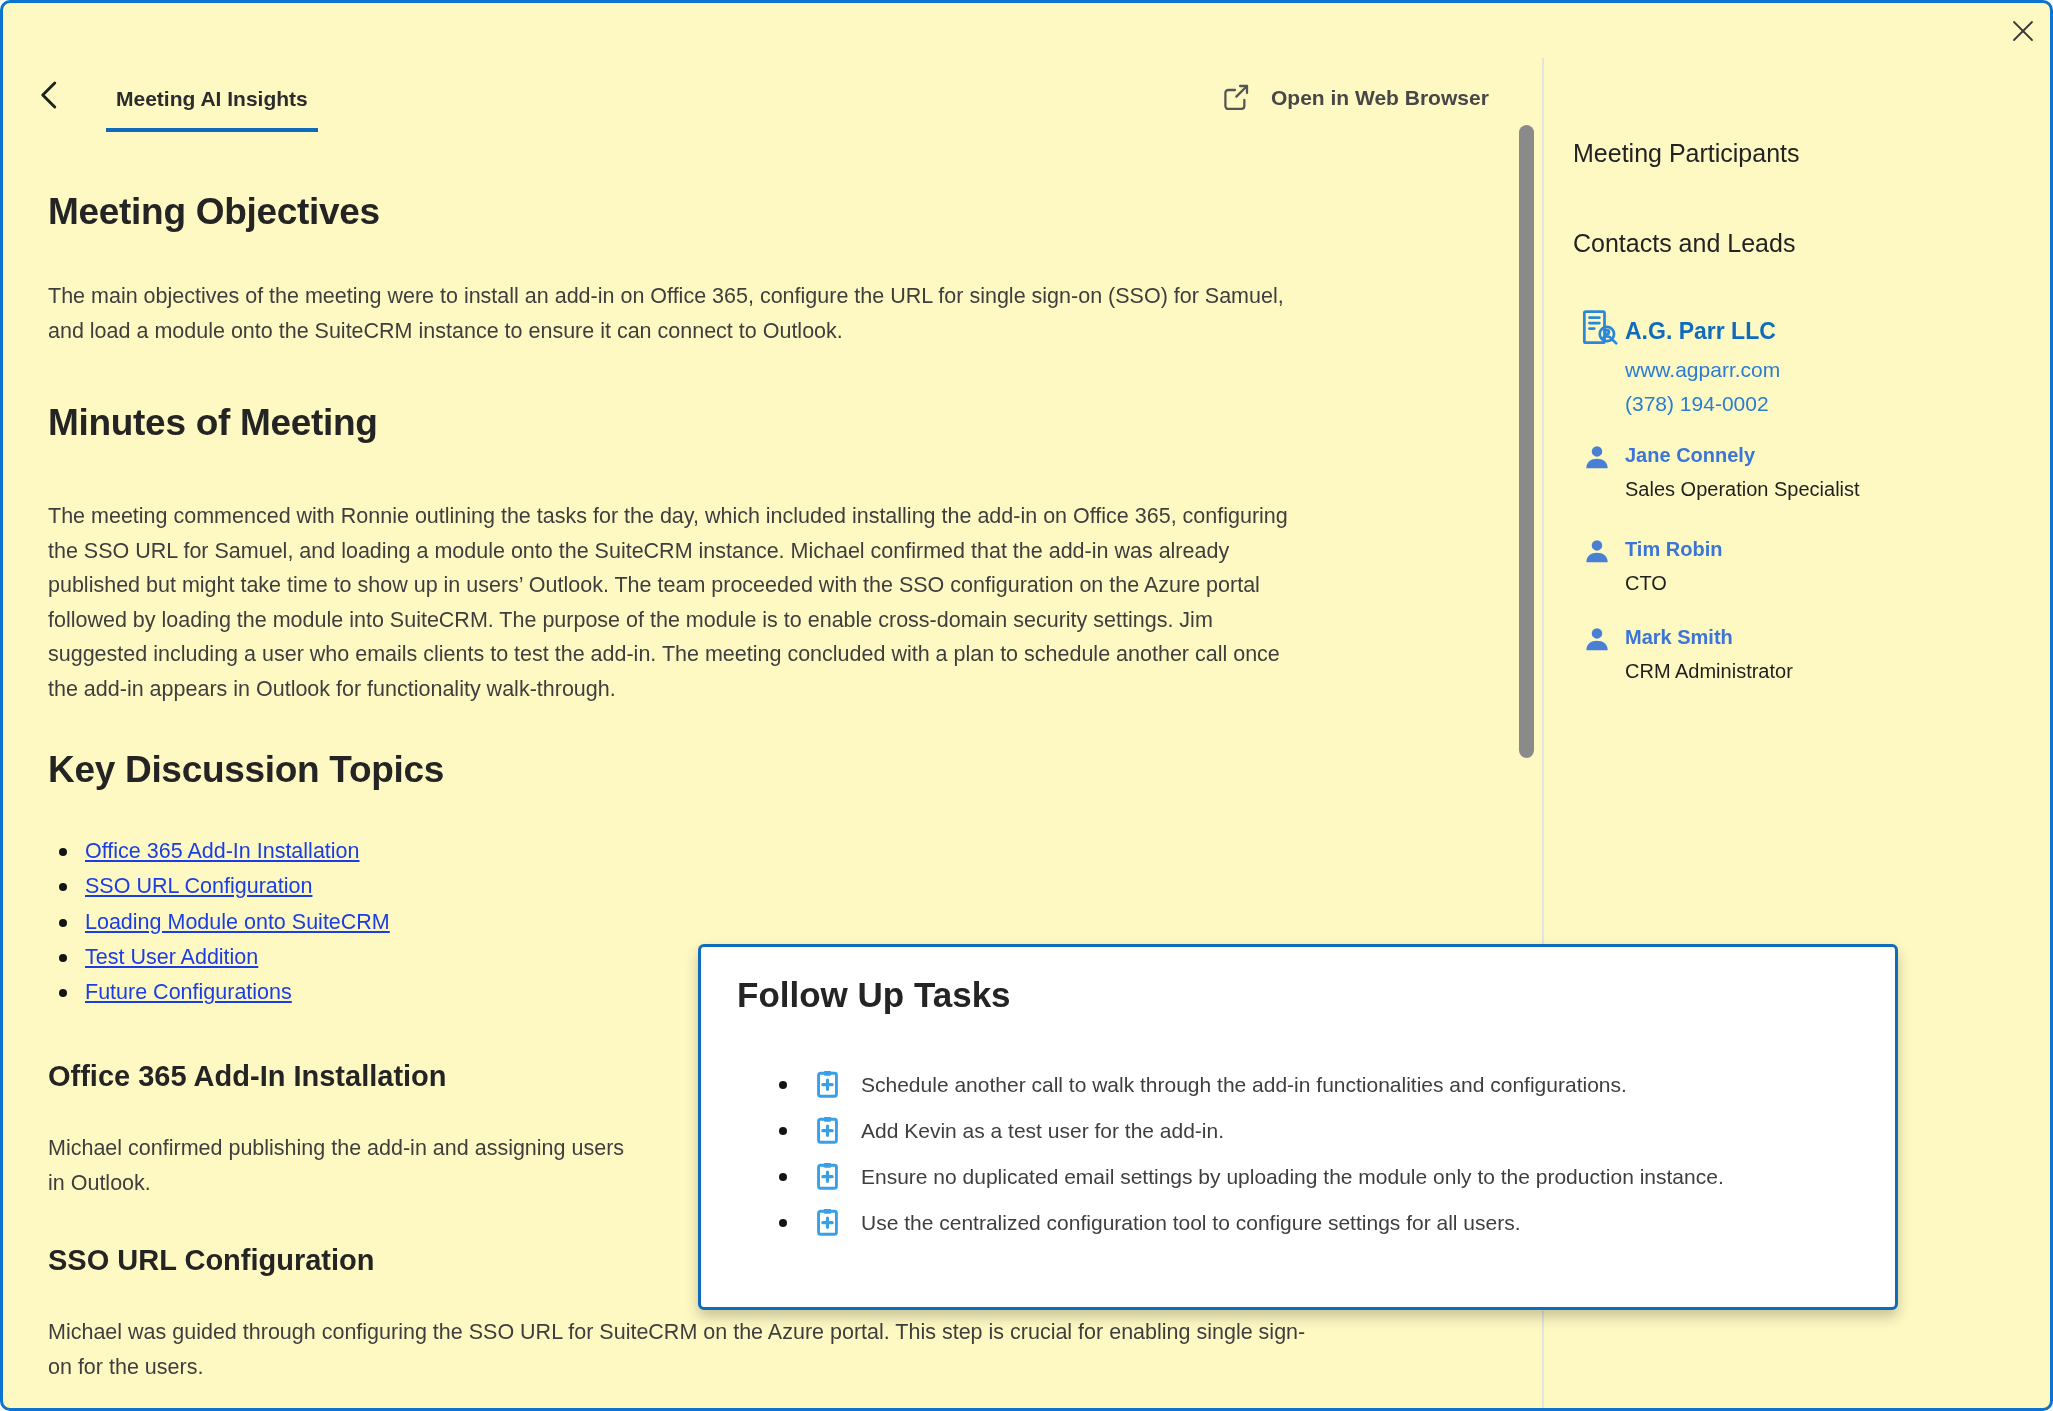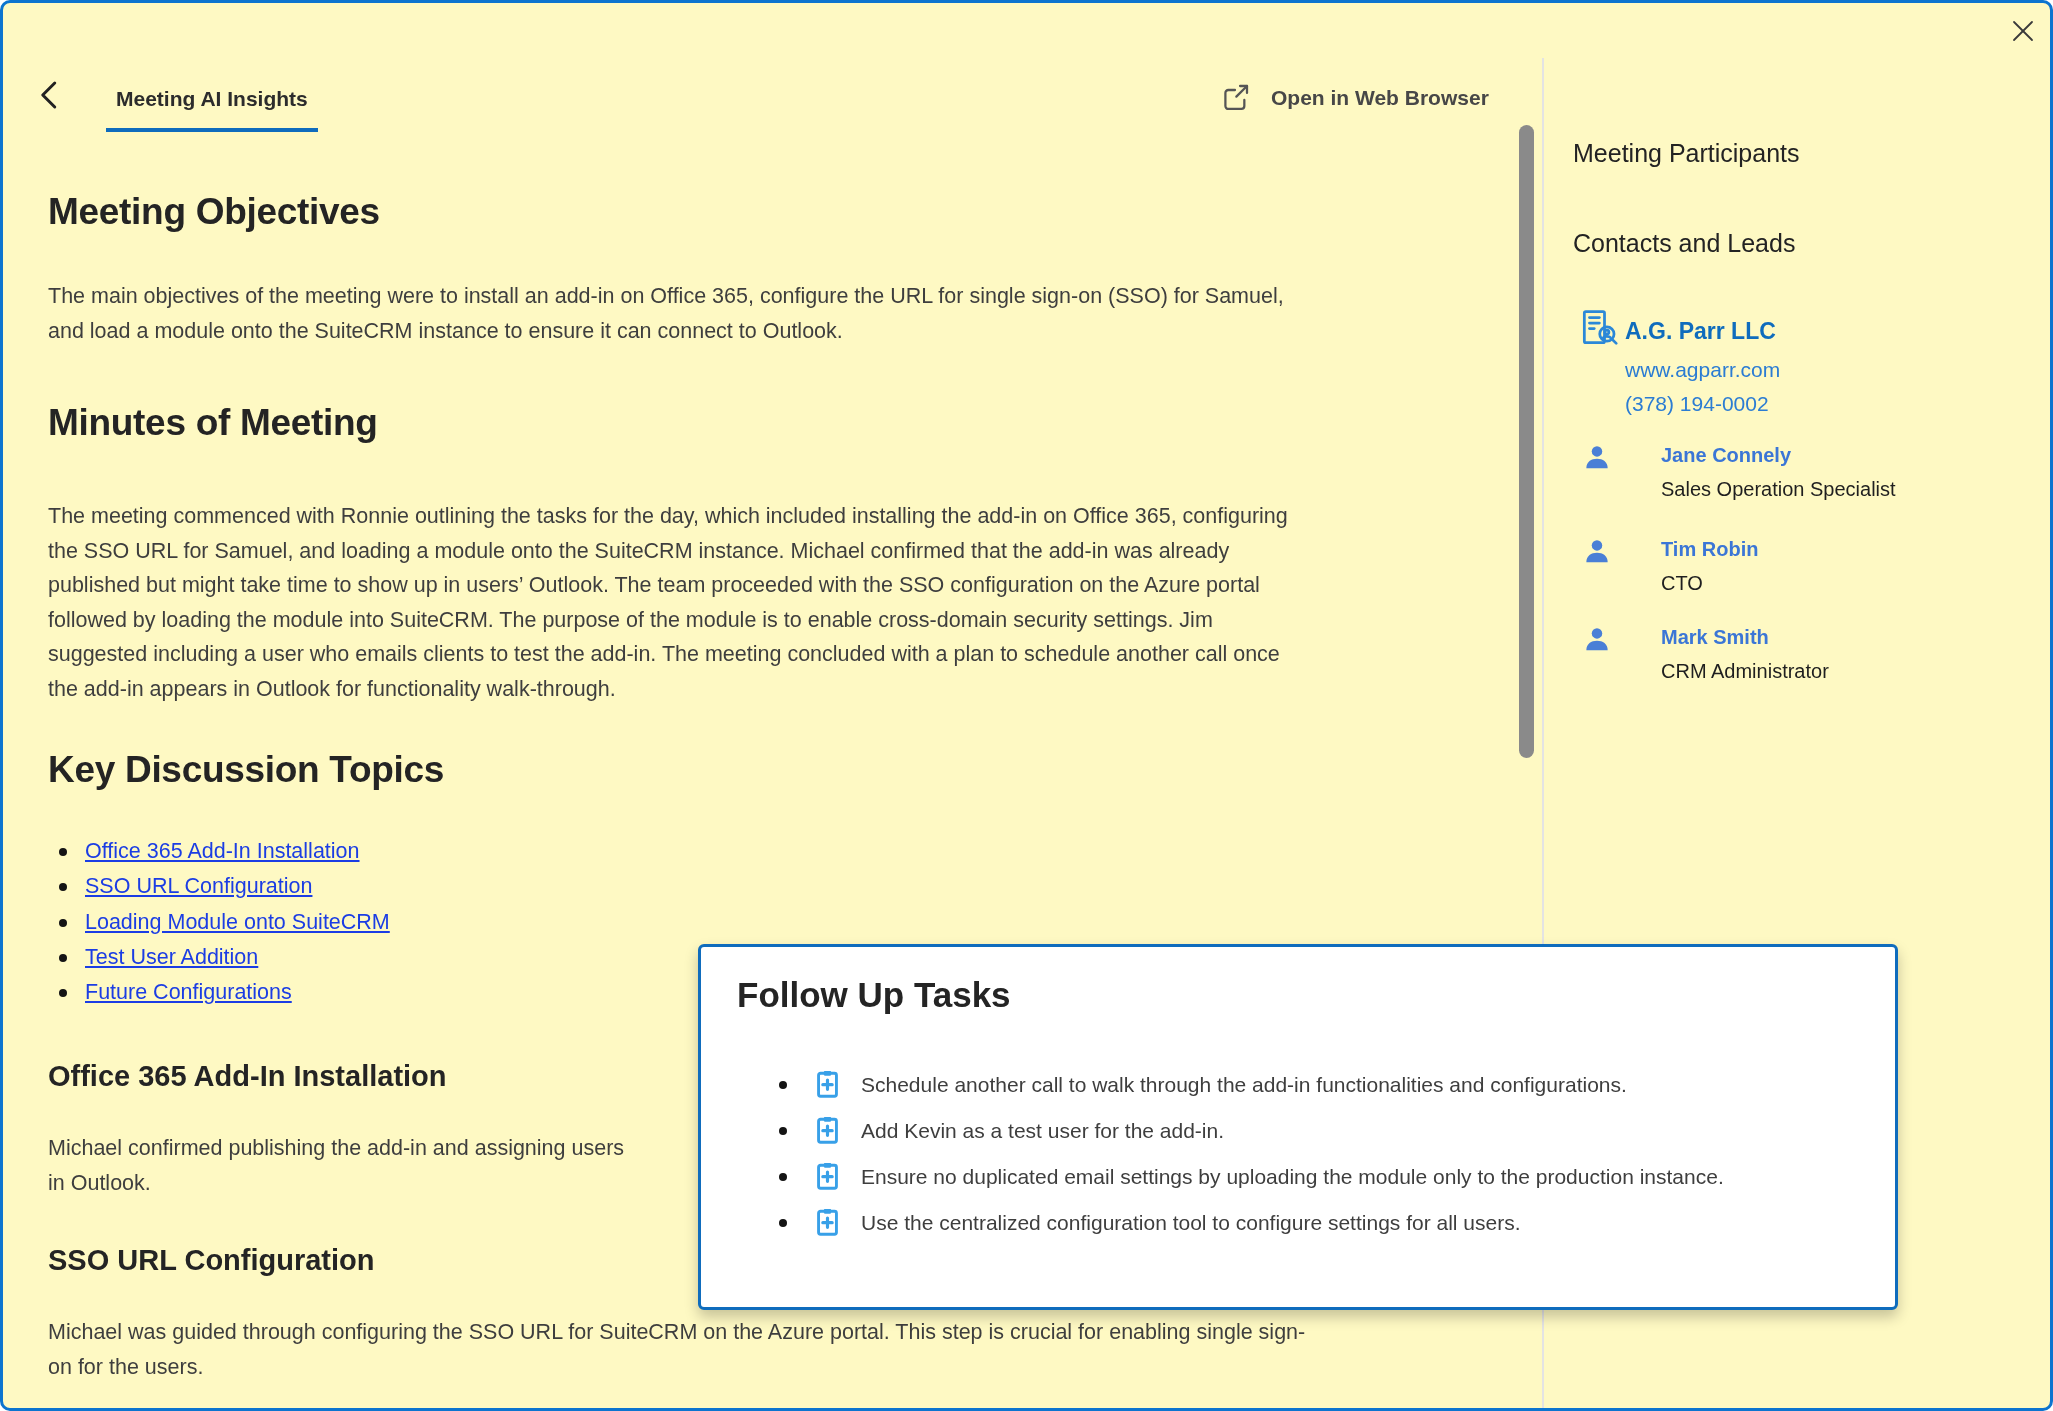--- a/index.html
+++ b/index.html
@@ -29,21 +29,21 @@
   .scrollbar{position:absolute;left:1516px;top:122px;width:15px;height:633px;border-radius:8px;background:#8a8a8a;cursor:pointer;}
 
   
   .sidebar{position:absolute;left:1541px;top:0;right:0;bottom:0;}
   .sb-title{position:absolute;left:29px;top:133px;font-size:25px;line-height:34px;color:#232323;}
   .sb-subtitle{position:absolute;left:29px;top:223px;font-size:25px;line-height:34px;color:#232323;}
   .account-icon{position:absolute;left:33px;top:303px;width:44px;height:44px;}
   .account-name{position:absolute;left:81px;top:311px;font-size:23px;line-height:34px;font-weight:700;color:#0f6cbd;cursor:pointer;white-space:nowrap;}
   .account-site{position:absolute;left:81px;top:350px;font-size:21px;line-height:33px;color:#2b7cd3;cursor:pointer;}
   .account-phone{position:absolute;left:81px;top:384px;font-size:21px;line-height:33px;color:#2b7cd3;cursor:pointer;}
-  .person{position:absolute;left:0;width:470px;padding-left:36px;}
+  .person{position:absolute;left:0;width:470px;}
   .person .p-icon{position:absolute;left:38px;top:2px;width:30px;height:30px;}
   .person .p-name{margin-left:81px;font-size:20px;line-height:30px;font-weight:700;color:#3b76d6;cursor:pointer;white-space:nowrap;}
   .person .p-role{margin-left:81px;margin-top:4px;font-size:20px;line-height:30px;color:#1f1f1f;white-space:nowrap;}
 
   
   .overlay{position:absolute;left:695px;top:941px;width:1200px;height:366px;box-sizing:border-box;
            background:#fff;border:3px solid #0f6cbd;border-radius:6px;
            box-shadow:0 7px 14px rgba(0,0,0,.22);z-index:5;}
   .overlay-title{position:absolute;left:36px;top:22px;font-size:35px;line-height:52px;font-weight:700;color:#242424;}
   .tasks{position:absolute;left:78px;top:120px;margin:0;padding:0;list-style:none;text-align:right;}

